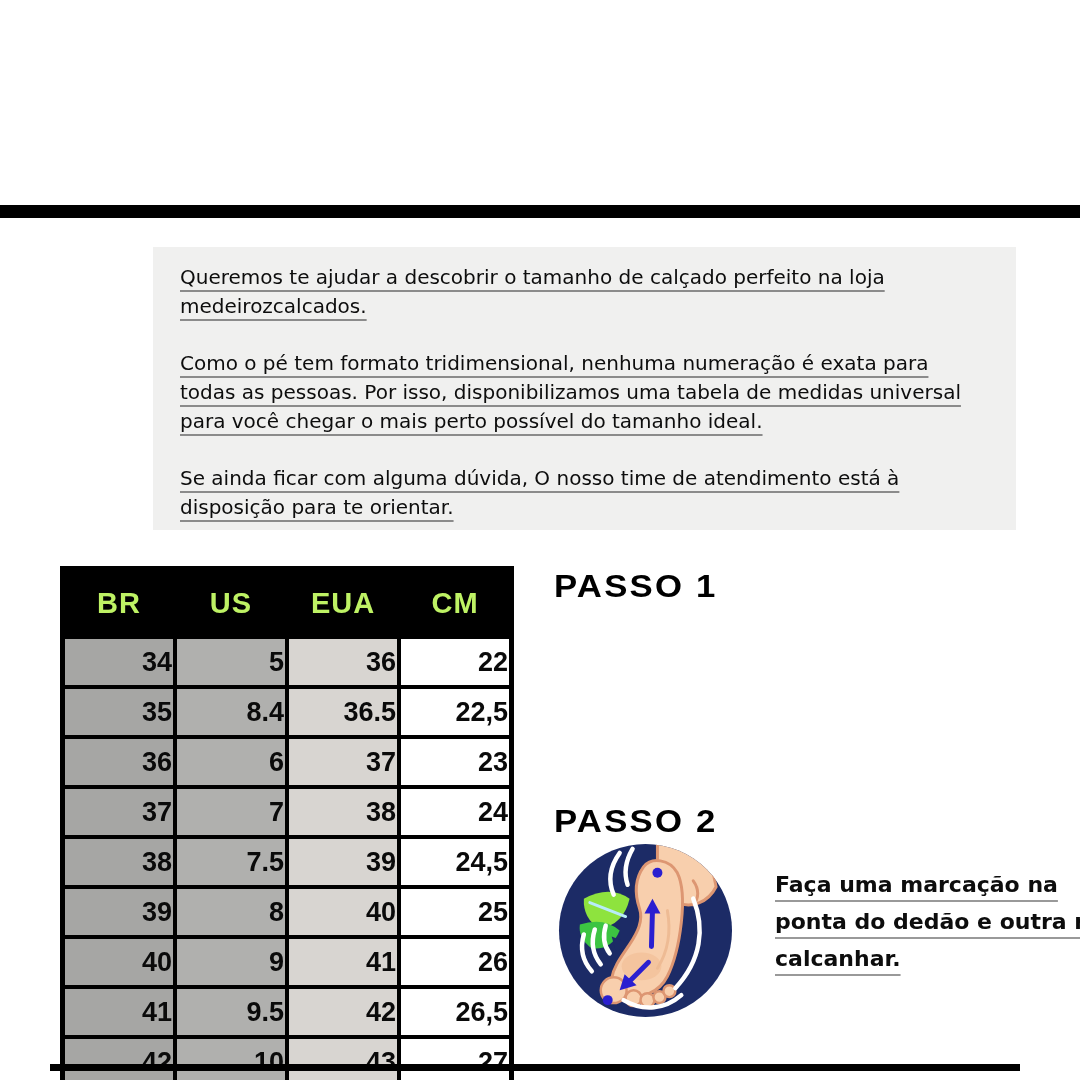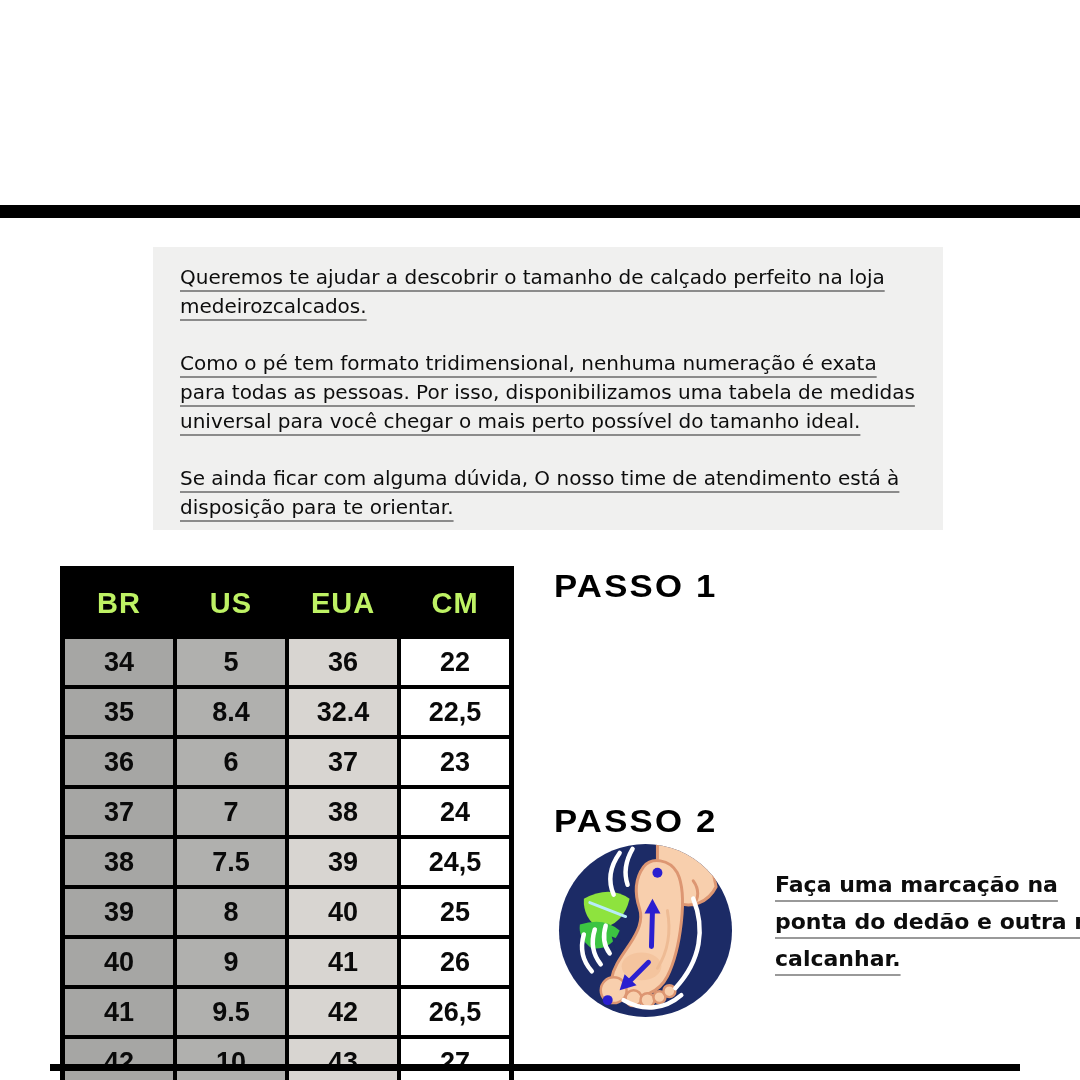--- a/index.html
+++ b/index.html
@@ -8,33 +8,33 @@
 
   
   .header { position:absolute; left:0; top:0; width:1080px; height:205px;
             background:#03226b; display:flex; align-items:center; justify-content:center; }
   .title  { color:#ffffff; font-weight:900; font-size:150px; line-height:1;
             letter-spacing:2px; white-space:nowrap; transform:scaleX(0.53);
             transform-origin:center; font-family:"Liberation Sans",sans-serif; }
   .bar-top { position:absolute; left:0; top:205px; width:1080px; height:13px; background:#000000; }
 
   
-  .intro { position:absolute; left:153px; top:247px; width:790px; height:283px;
+  .intro { position:absolute; left:153px; top:247px; width:863px; height:283px;
            background:#f0f0ef; box-sizing:border-box; padding:16px 26px 0 27px;
            font-family:"DejaVu Sans",sans-serif; font-size:20px; line-height:29px; color:#0d0d0d; }
   .intro p { margin:0 0 28px 0; text-decoration:underline; text-decoration-color:#8b8b8b;
              text-decoration-thickness:2px; text-underline-offset:6px; }
 
   
   table.sizes { position:absolute; left:60px; top:566px; border-collapse:collapse;
                 border:5px solid #000000; table-layout:fixed; }
   table.sizes th { background:#000000; color:#bef264; width:106px; height:62px;
                    font-size:29px; font-weight:700; text-align:center; letter-spacing:1px;
                    border:4px solid #000000; }
-  table.sizes td { border:4px solid #000000; height:44px; text-align:center;
+  table.sizes td { border:4px solid #000000; height:44px; text-align:right;
                    font-size:27px; font-weight:700; color:#0a0a0a; }
   td.c0 { background:#a6a6a4; }
   td.c1 { background:#b0b0ae; }
   td.c2 { background:#d8d5d1; }
   td.c3 { background:#ffffff; }
 
   
   .step-title { position:absolute; font-size:31px; font-weight:900; letter-spacing:2px;
                 color:#000000; transform:scaleX(1.12); transform-origin:left center;
                 white-space:nowrap; }
@@ -82,21 +82,21 @@
     <tbody>
         <tr>
           <td class="c0">34</td>
           <td class="c1">5</td>
           <td class="c2">36</td>
           <td class="c3">22</td>
         </tr>
         <tr>
           <td class="c0">35</td>
           <td class="c1">8.4</td>
-          <td class="c2">32.4</td>
+          <td class="c2">36.5</td>
           <td class="c3">22,5</td>
         </tr>
         <tr>
           <td class="c0">36</td>
           <td class="c1">6</td>
           <td class="c2">37</td>
           <td class="c3">23</td>
         </tr>
         <tr>
           <td class="c0">37</td>

